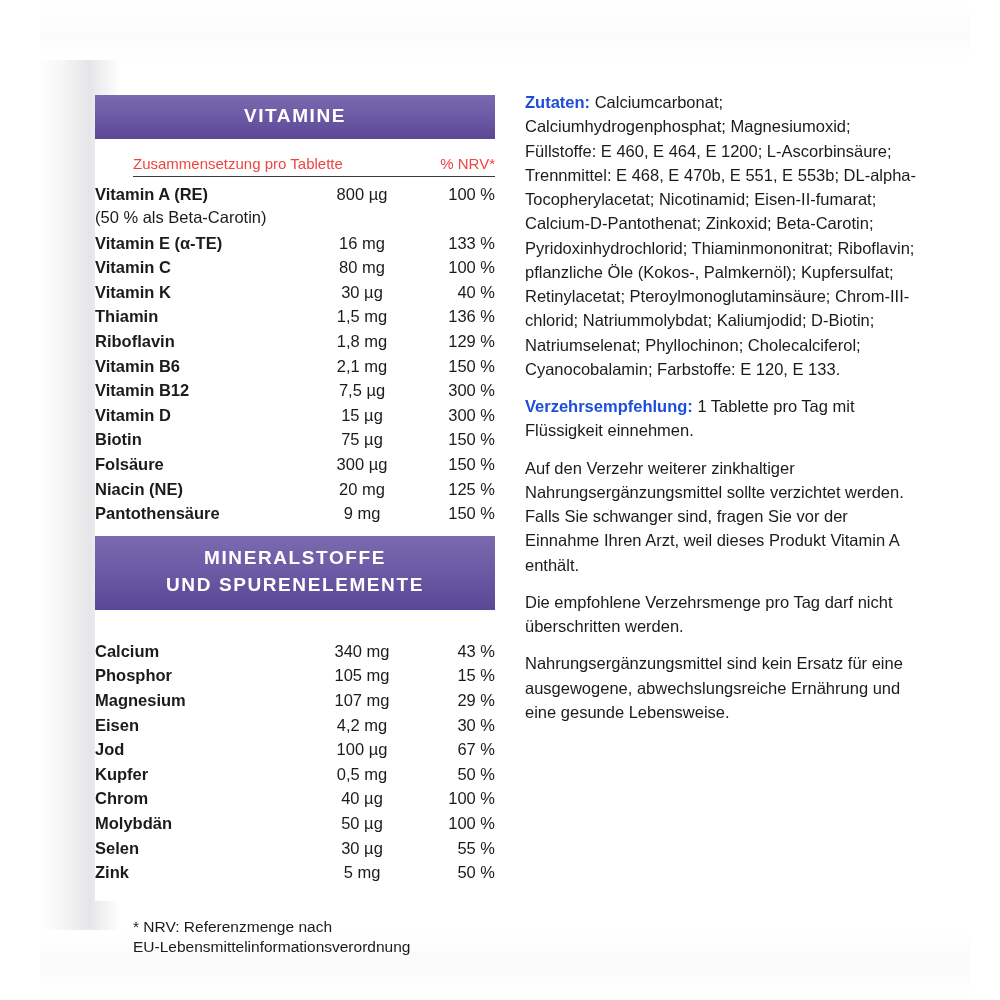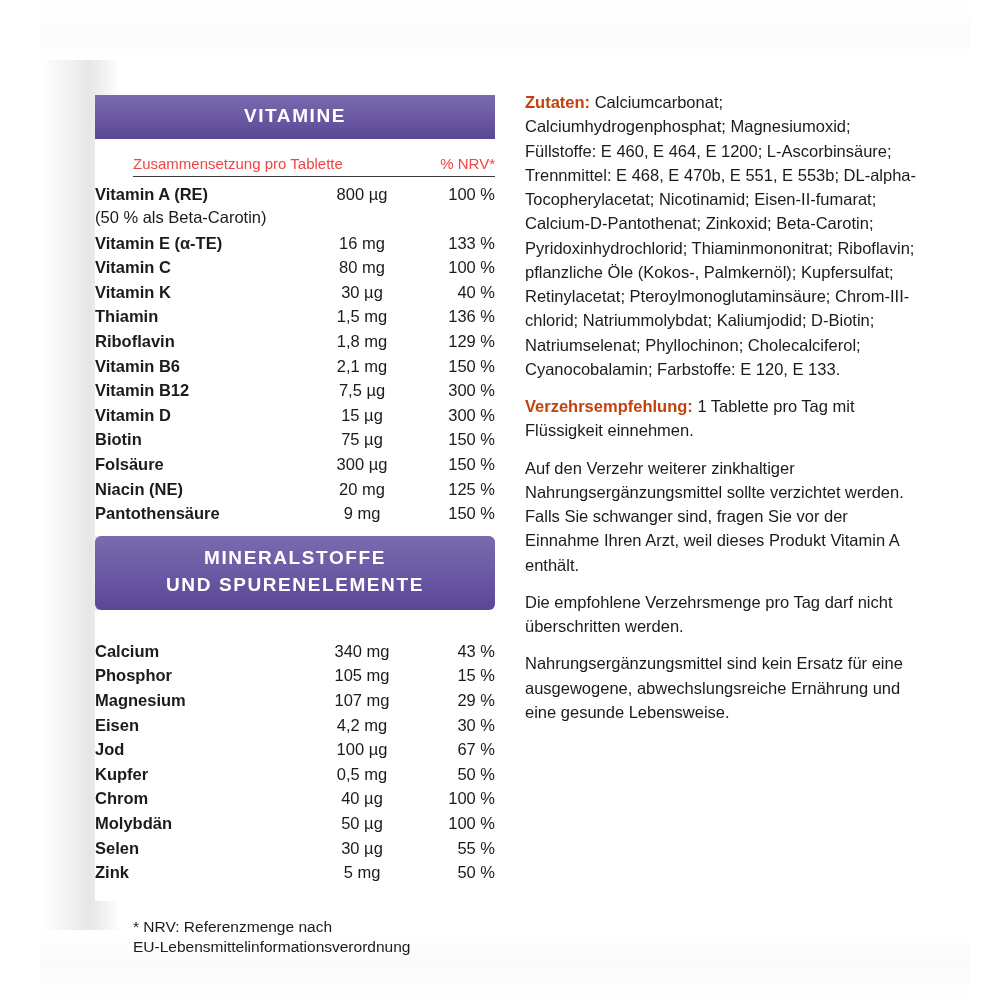--- a/index.html
+++ b/index.html
@@ -58,21 +58,20 @@
     color: #ffffff;
     text-align: center;
     font-weight: bold;
     letter-spacing: 1.6px;
     font-size: 19px;
     padding: 8px 0 9px 0;
     line-height: 1.42;
   }
   .section-header.two-line {
     padding: 9px 0 11px 0;
-    border-radius: 6px;
   }
 
   .table-wrap {
     background: #ffffff;
     padding: 14px 0 10px 0;
   }
 
   table.nutrients {
     width: 100%;
     border-collapse: collapse;
@@ -139,21 +138,21 @@
     top: 90px;
     width: 395px;
     font-size: 16.5px;
     color: #1b1b1b;
     line-height: 1.47;
   }
   .right-col p {
     margin: 0 0 13px 0;
   }
   .lead {
-    color: #c2410c;
+    color: #1d4ed8;
     font-weight: bold;
   }
 </style>
 </head>
 <body>
 
 <div id="page">
 
   <div class="panel-shadow"></div>
   <div class="panel-shadow-top"></div>

